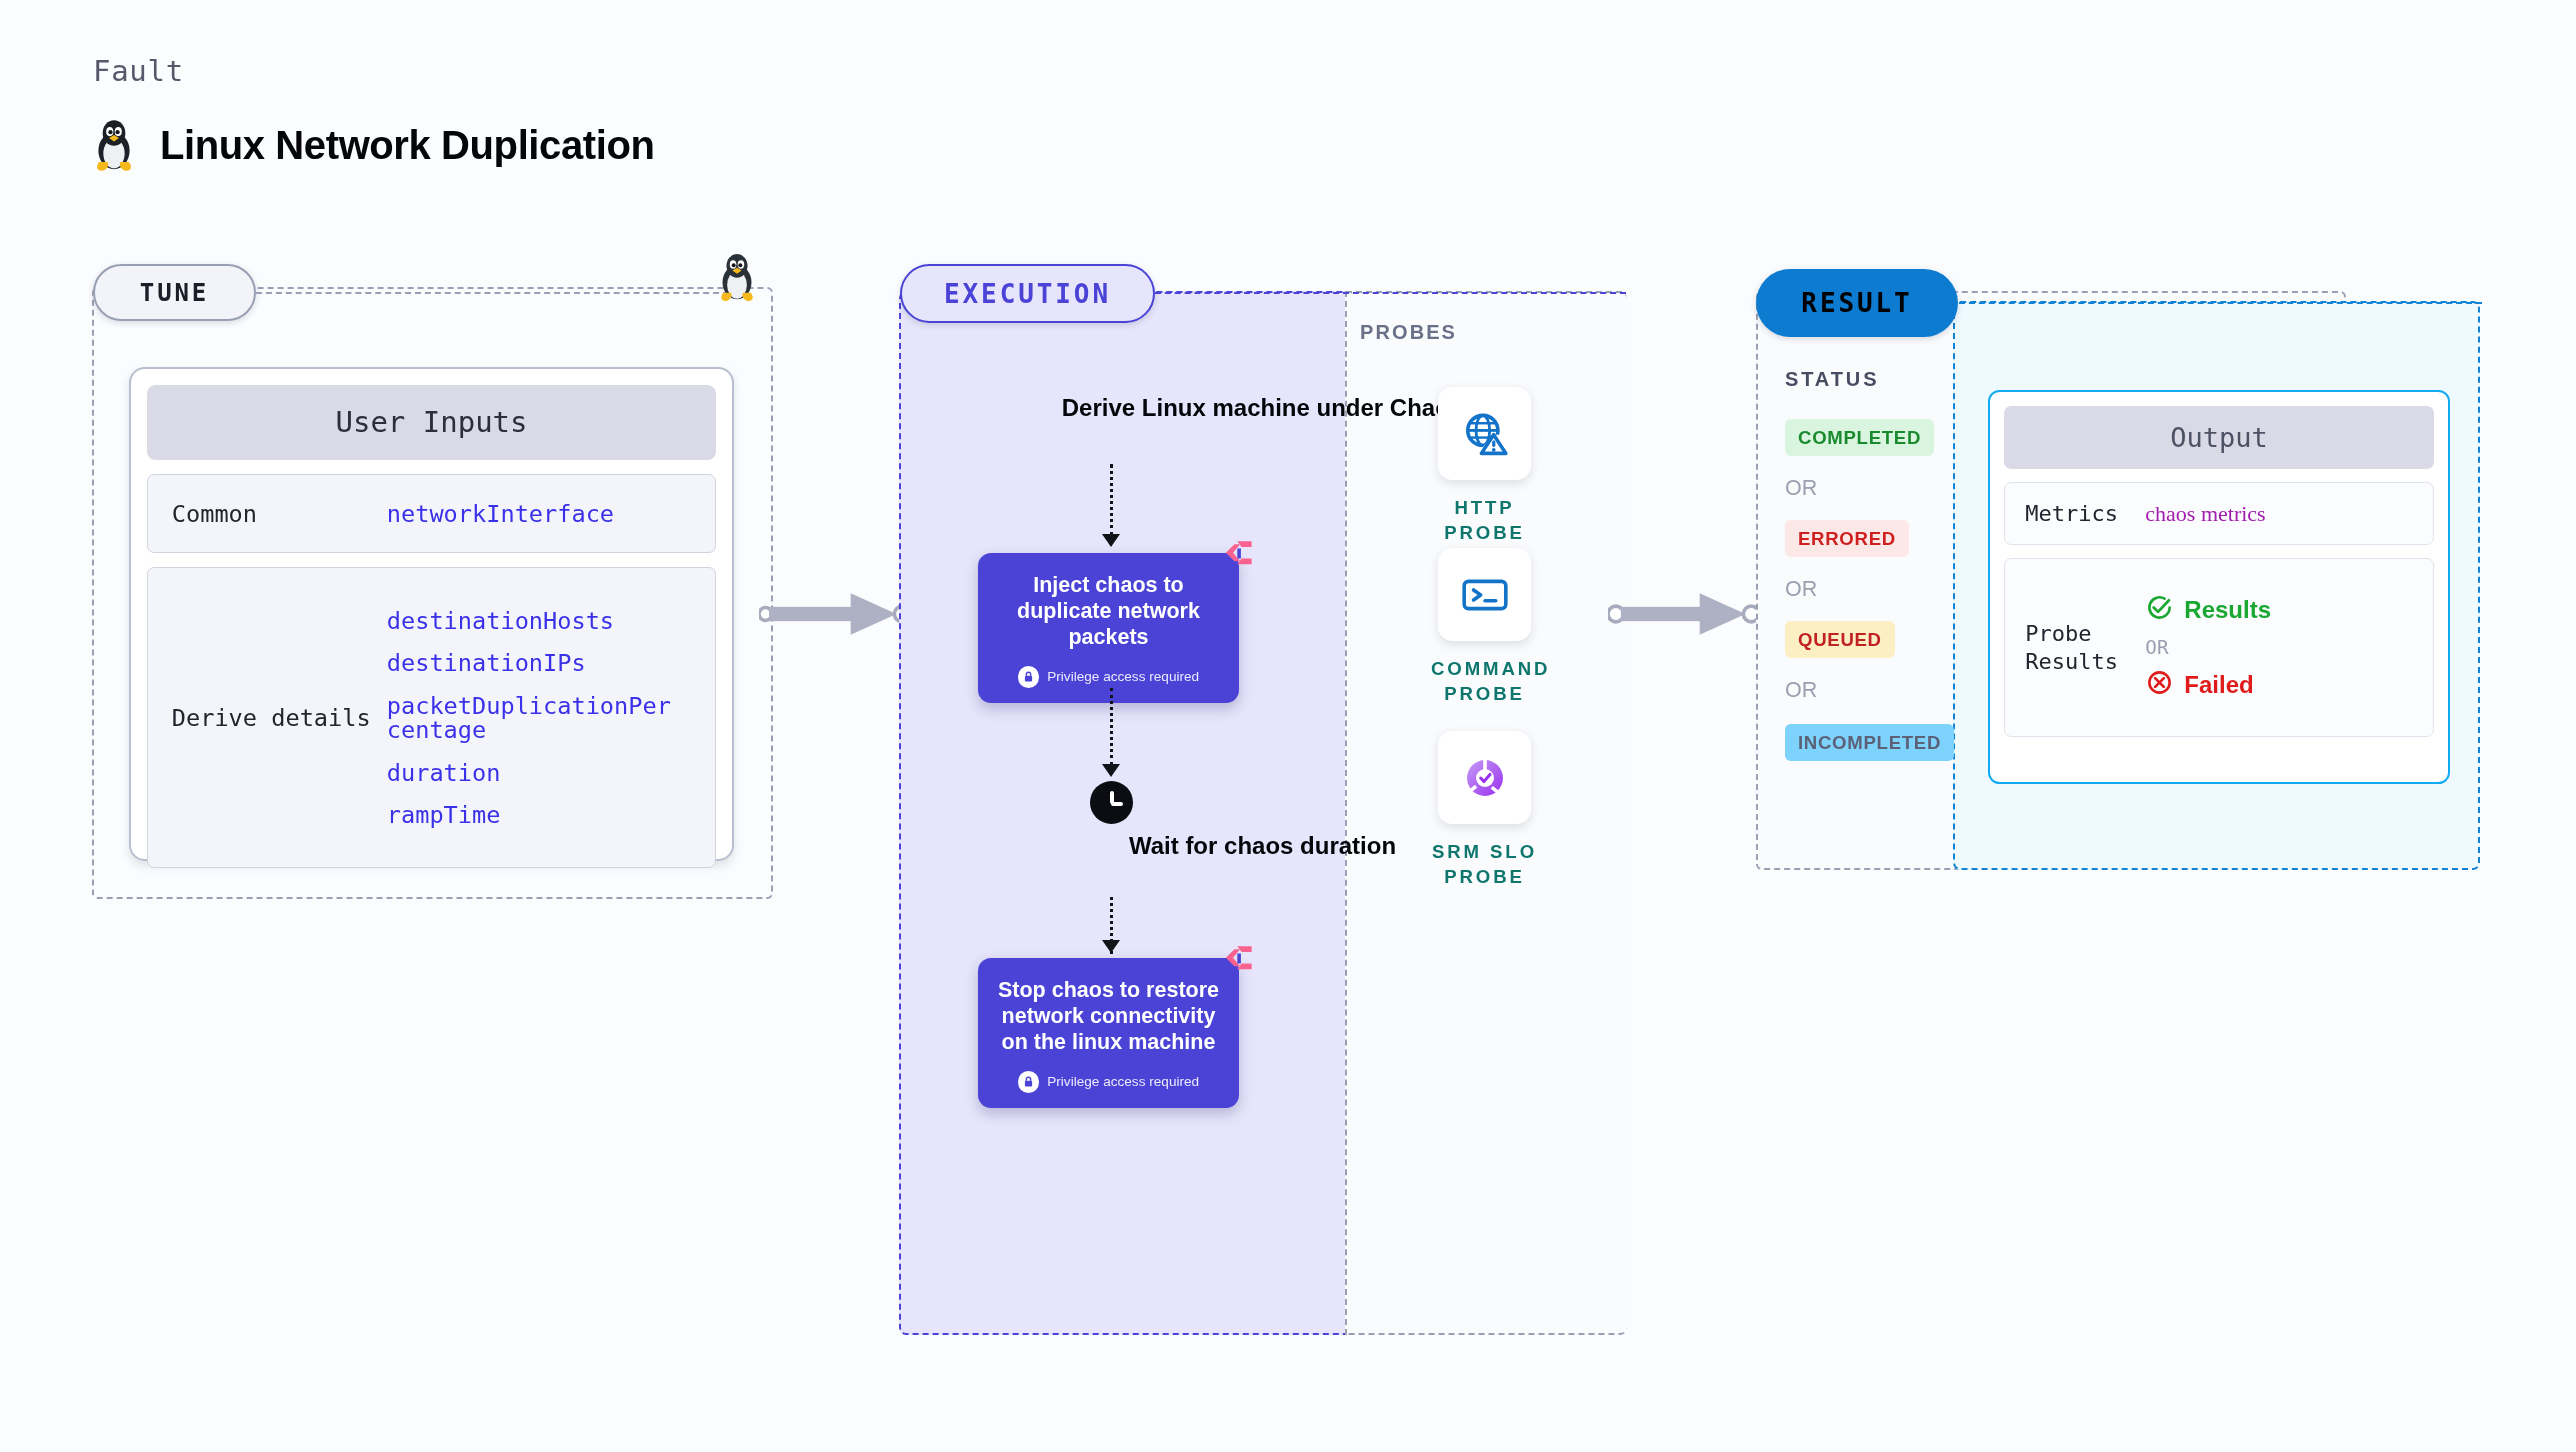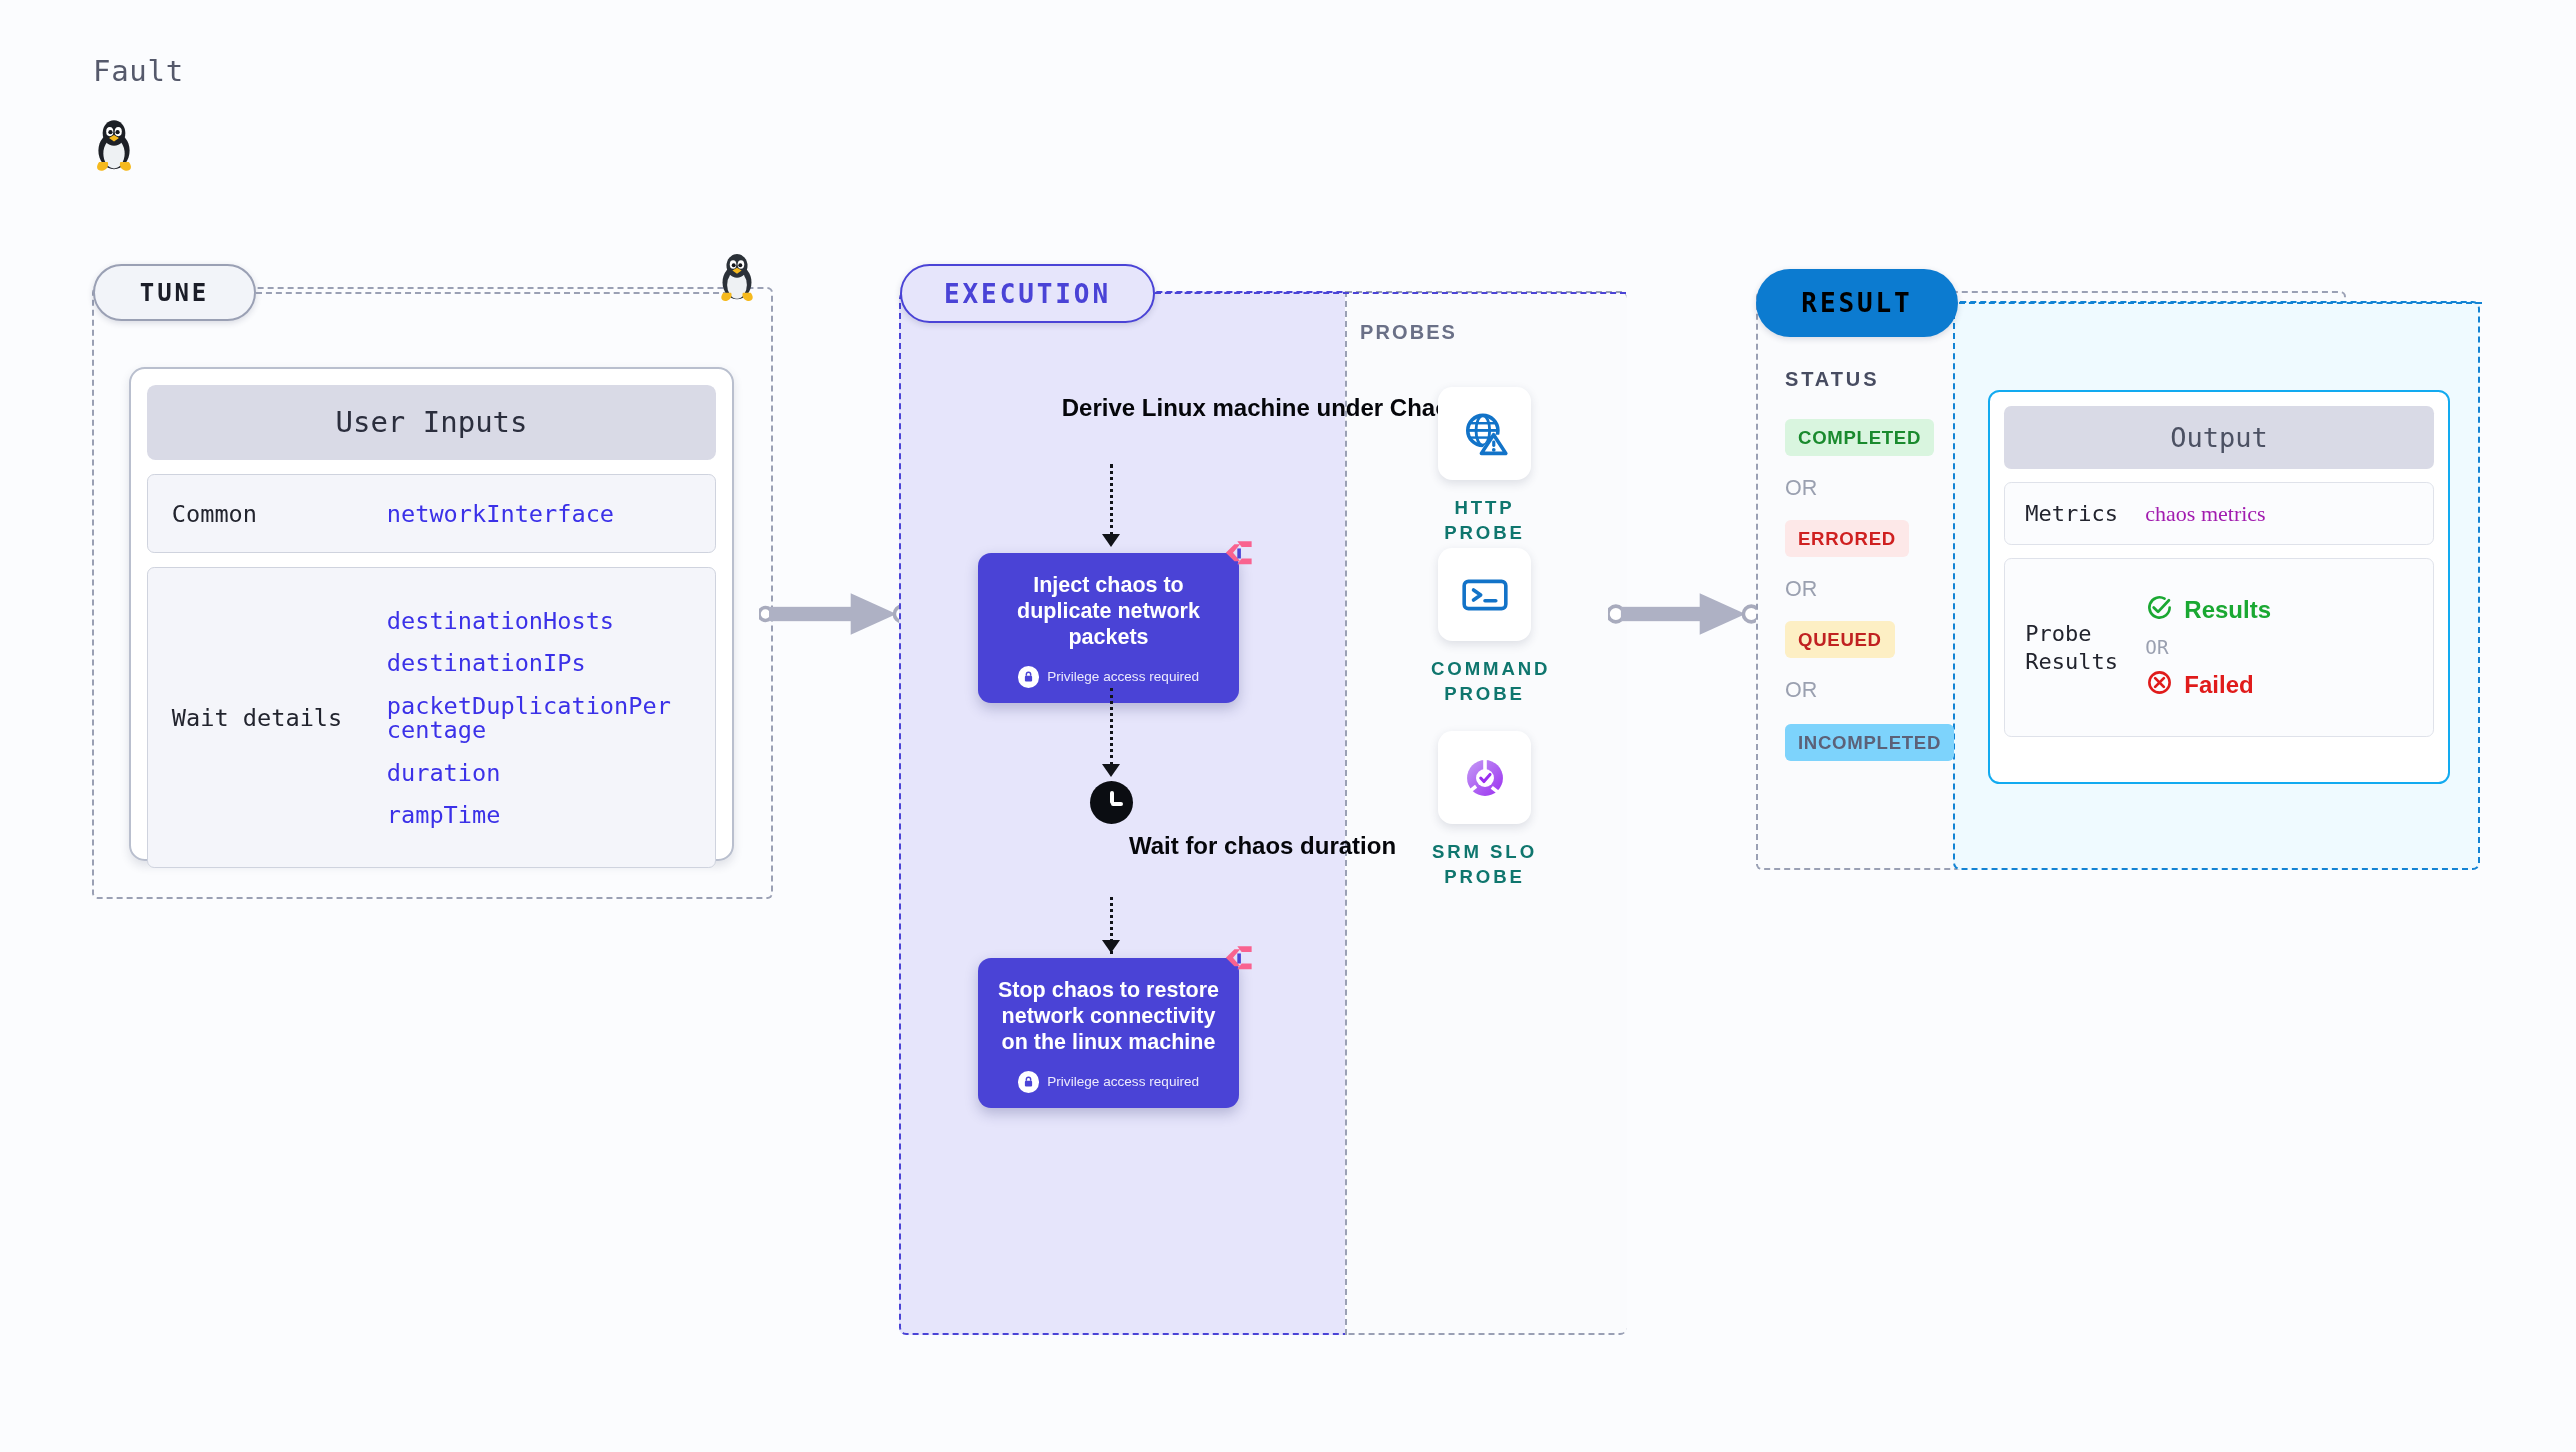--- a/index.html
+++ b/index.html
@@ -247,20 +247,21 @@
       <ellipse cx="31" cy="21" rx="16" ry="18" fill="#1d2026"></ellipse>
       <ellipse cx="25" cy="19" rx="5" ry="6.5" fill="#fff"></ellipse>
       <ellipse cx="37" cy="19" rx="5" ry="6.5" fill="#fff"></ellipse>
       <circle cx="26" cy="20" r="3" fill="#14161b"></circle>
       <circle cx="36" cy="20" r="3" fill="#14161b"></circle>
       <path d="M24 28 L31 24 L38 28 L31 33 Z" fill="#f5b91d"></path>
       <path d="M10 62 C4 70 8 76 16 74 C22 72 24 66 22 62 Z" fill="#f5b91d"></path>
       <path d="M52 62 C58 70 54 76 46 74 C40 72 38 66 40 62 Z" fill="#f5b91d"></path>
     </svg>
   </span>
+  <span id="title-text">Linux Network Duplication</span>
 </div>
 
 <div class="panel panel-tune"></div>
 <div class="pill" id="pill-tune">TUNE</div>
 <div class="hdash" style="left:256px;top:292px;width:473px;"></div>
 
 <div id="tux-border">
   <svg width="42" height="50" viewBox="0 0 62 76">
     <ellipse cx="31" cy="46" rx="22" ry="26" fill="#2b3138"></ellipse>
     <ellipse cx="31" cy="50" rx="15" ry="21" fill="#eef1f3"></ellipse>
@@ -279,21 +280,21 @@
   <div id="tune-head">User Inputs</div>
 
   <div class="tune-row" id="row-common">
     <div class="k">Common</div>
     <div class="vwrap">
       <div class="v">networkInterface</div>
     </div>
   </div>
 
   <div class="tune-row" id="row-chaos">
-    <div class="k">Wait details</div>
+    <div class="k">Derive details</div>
     <div class="vwrap">
       <div class="v">destinationHosts</div>
       <div class="v">destinationIPs</div>
       <div class="v">packetDuplicationPercentage</div>
       <div class="v">duration</div>
       <div class="v">rampTime</div>
     </div>
   </div>
 </div>
 

